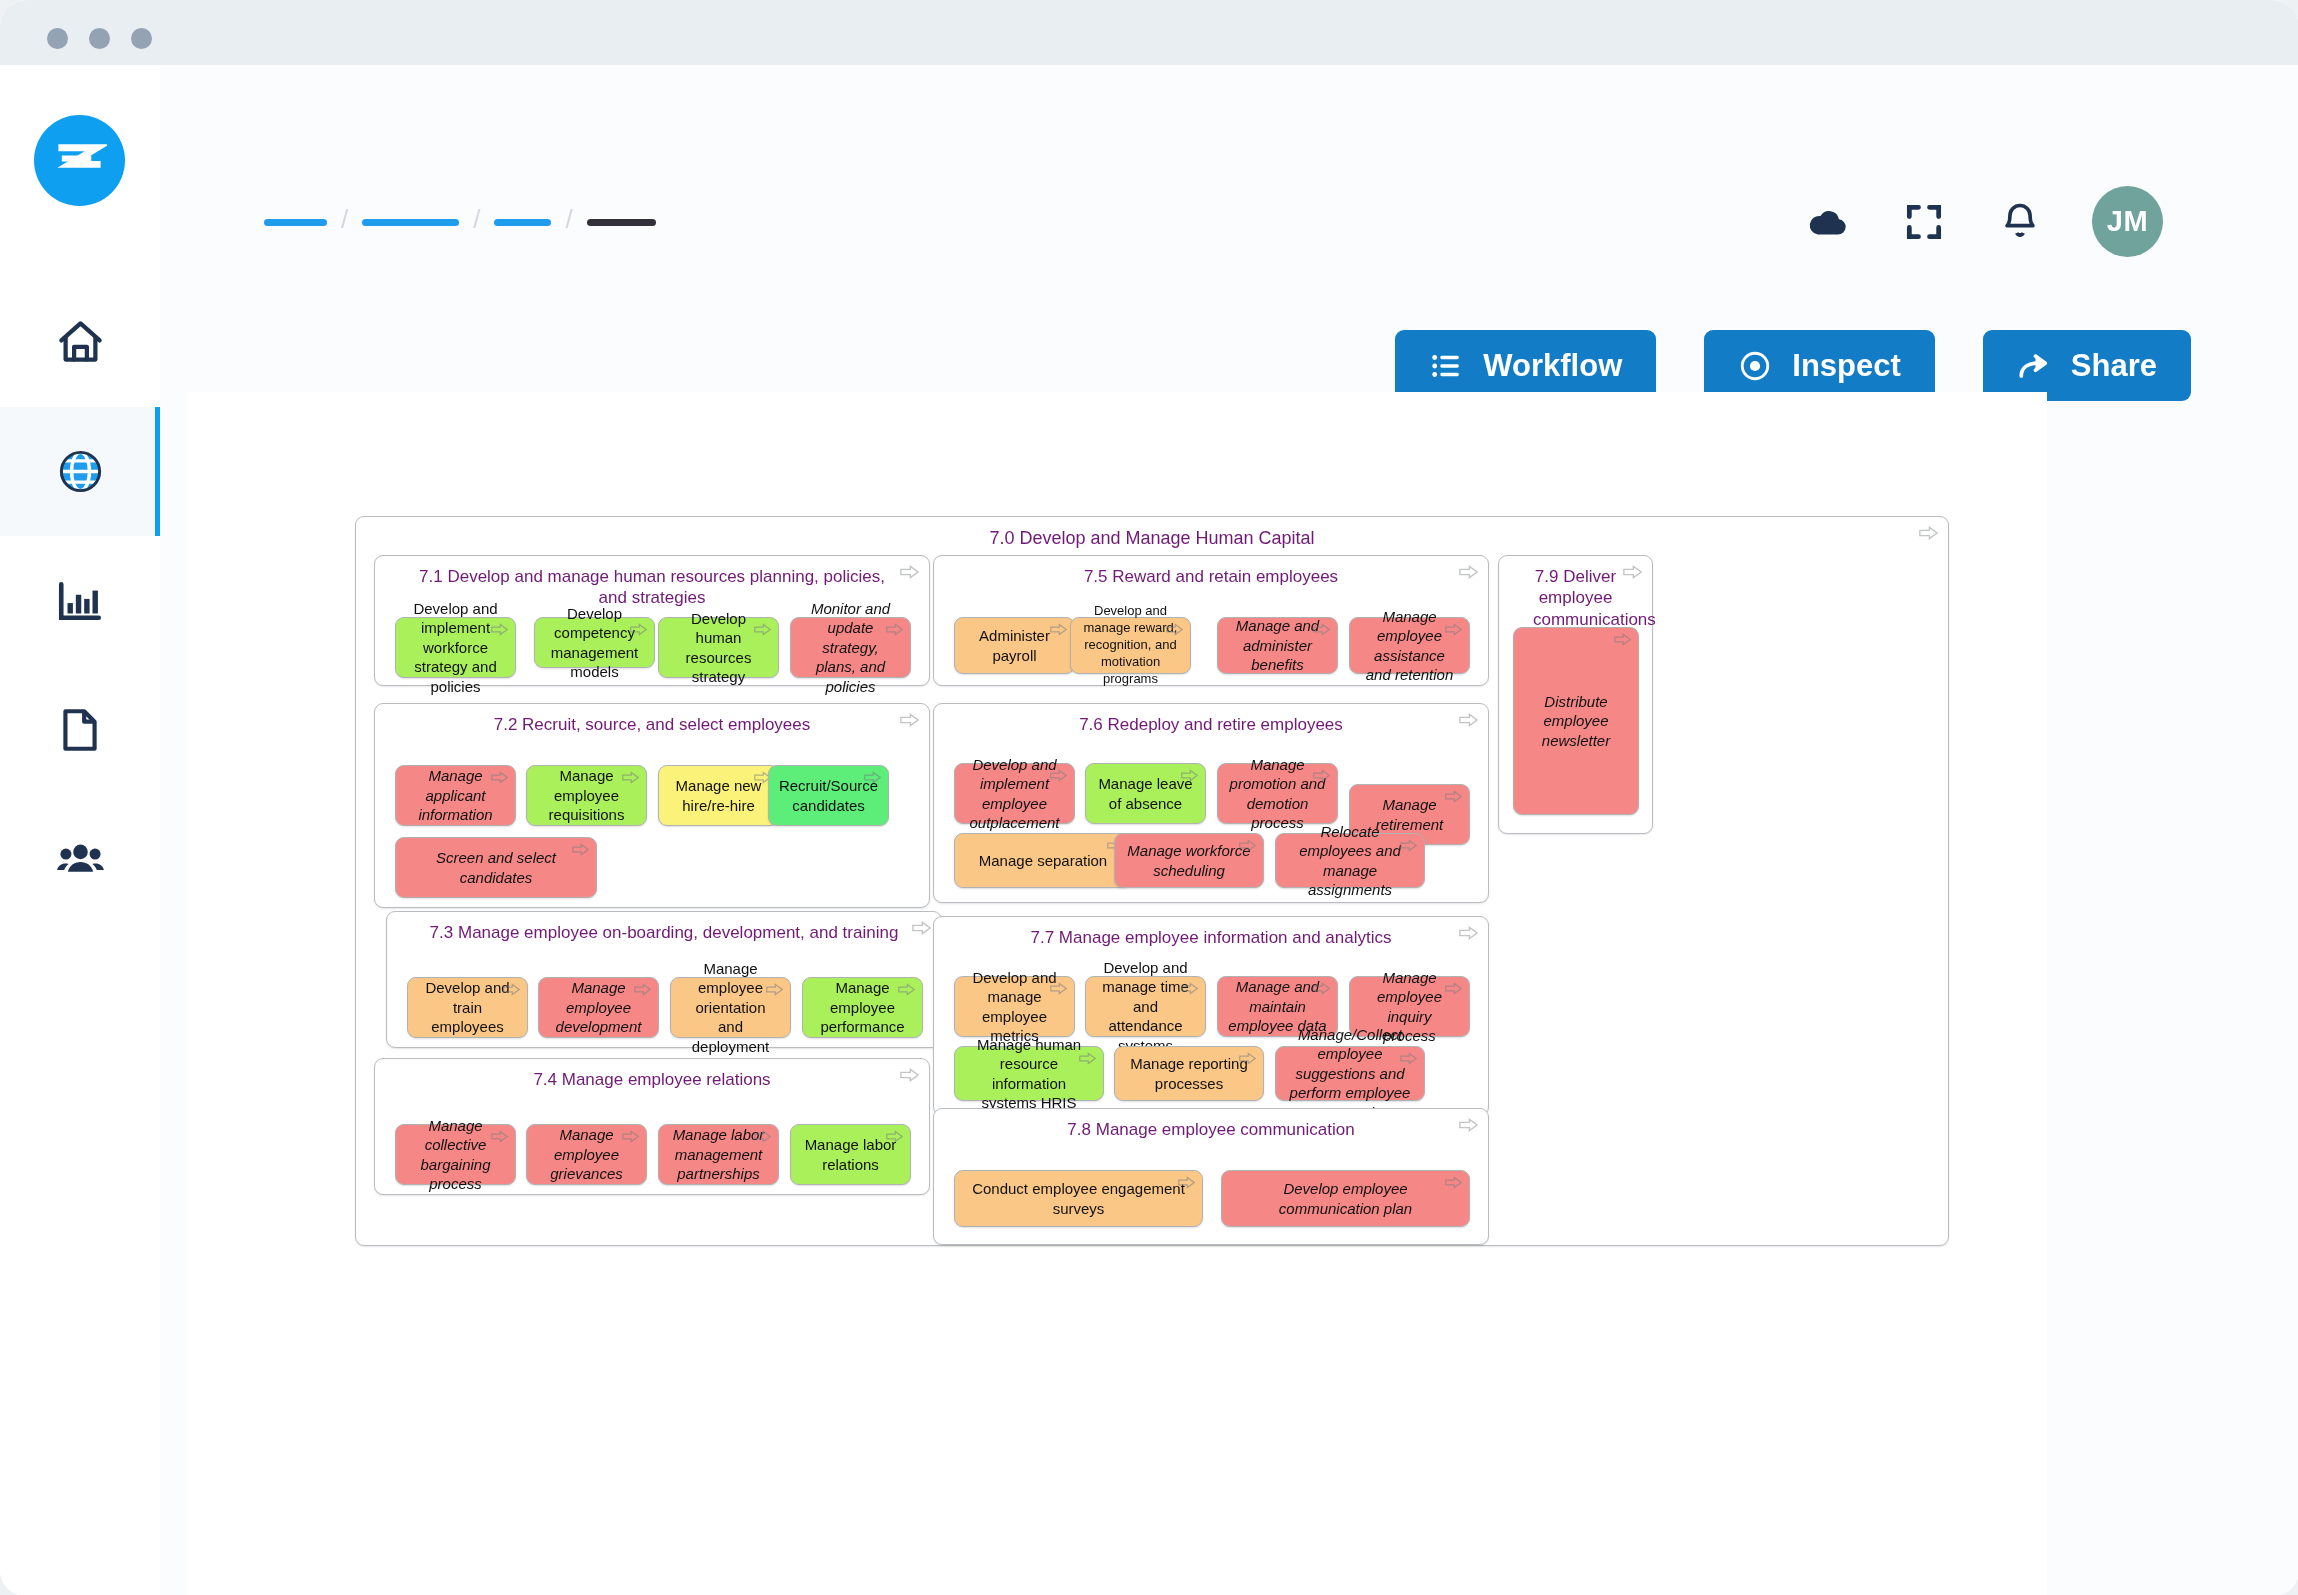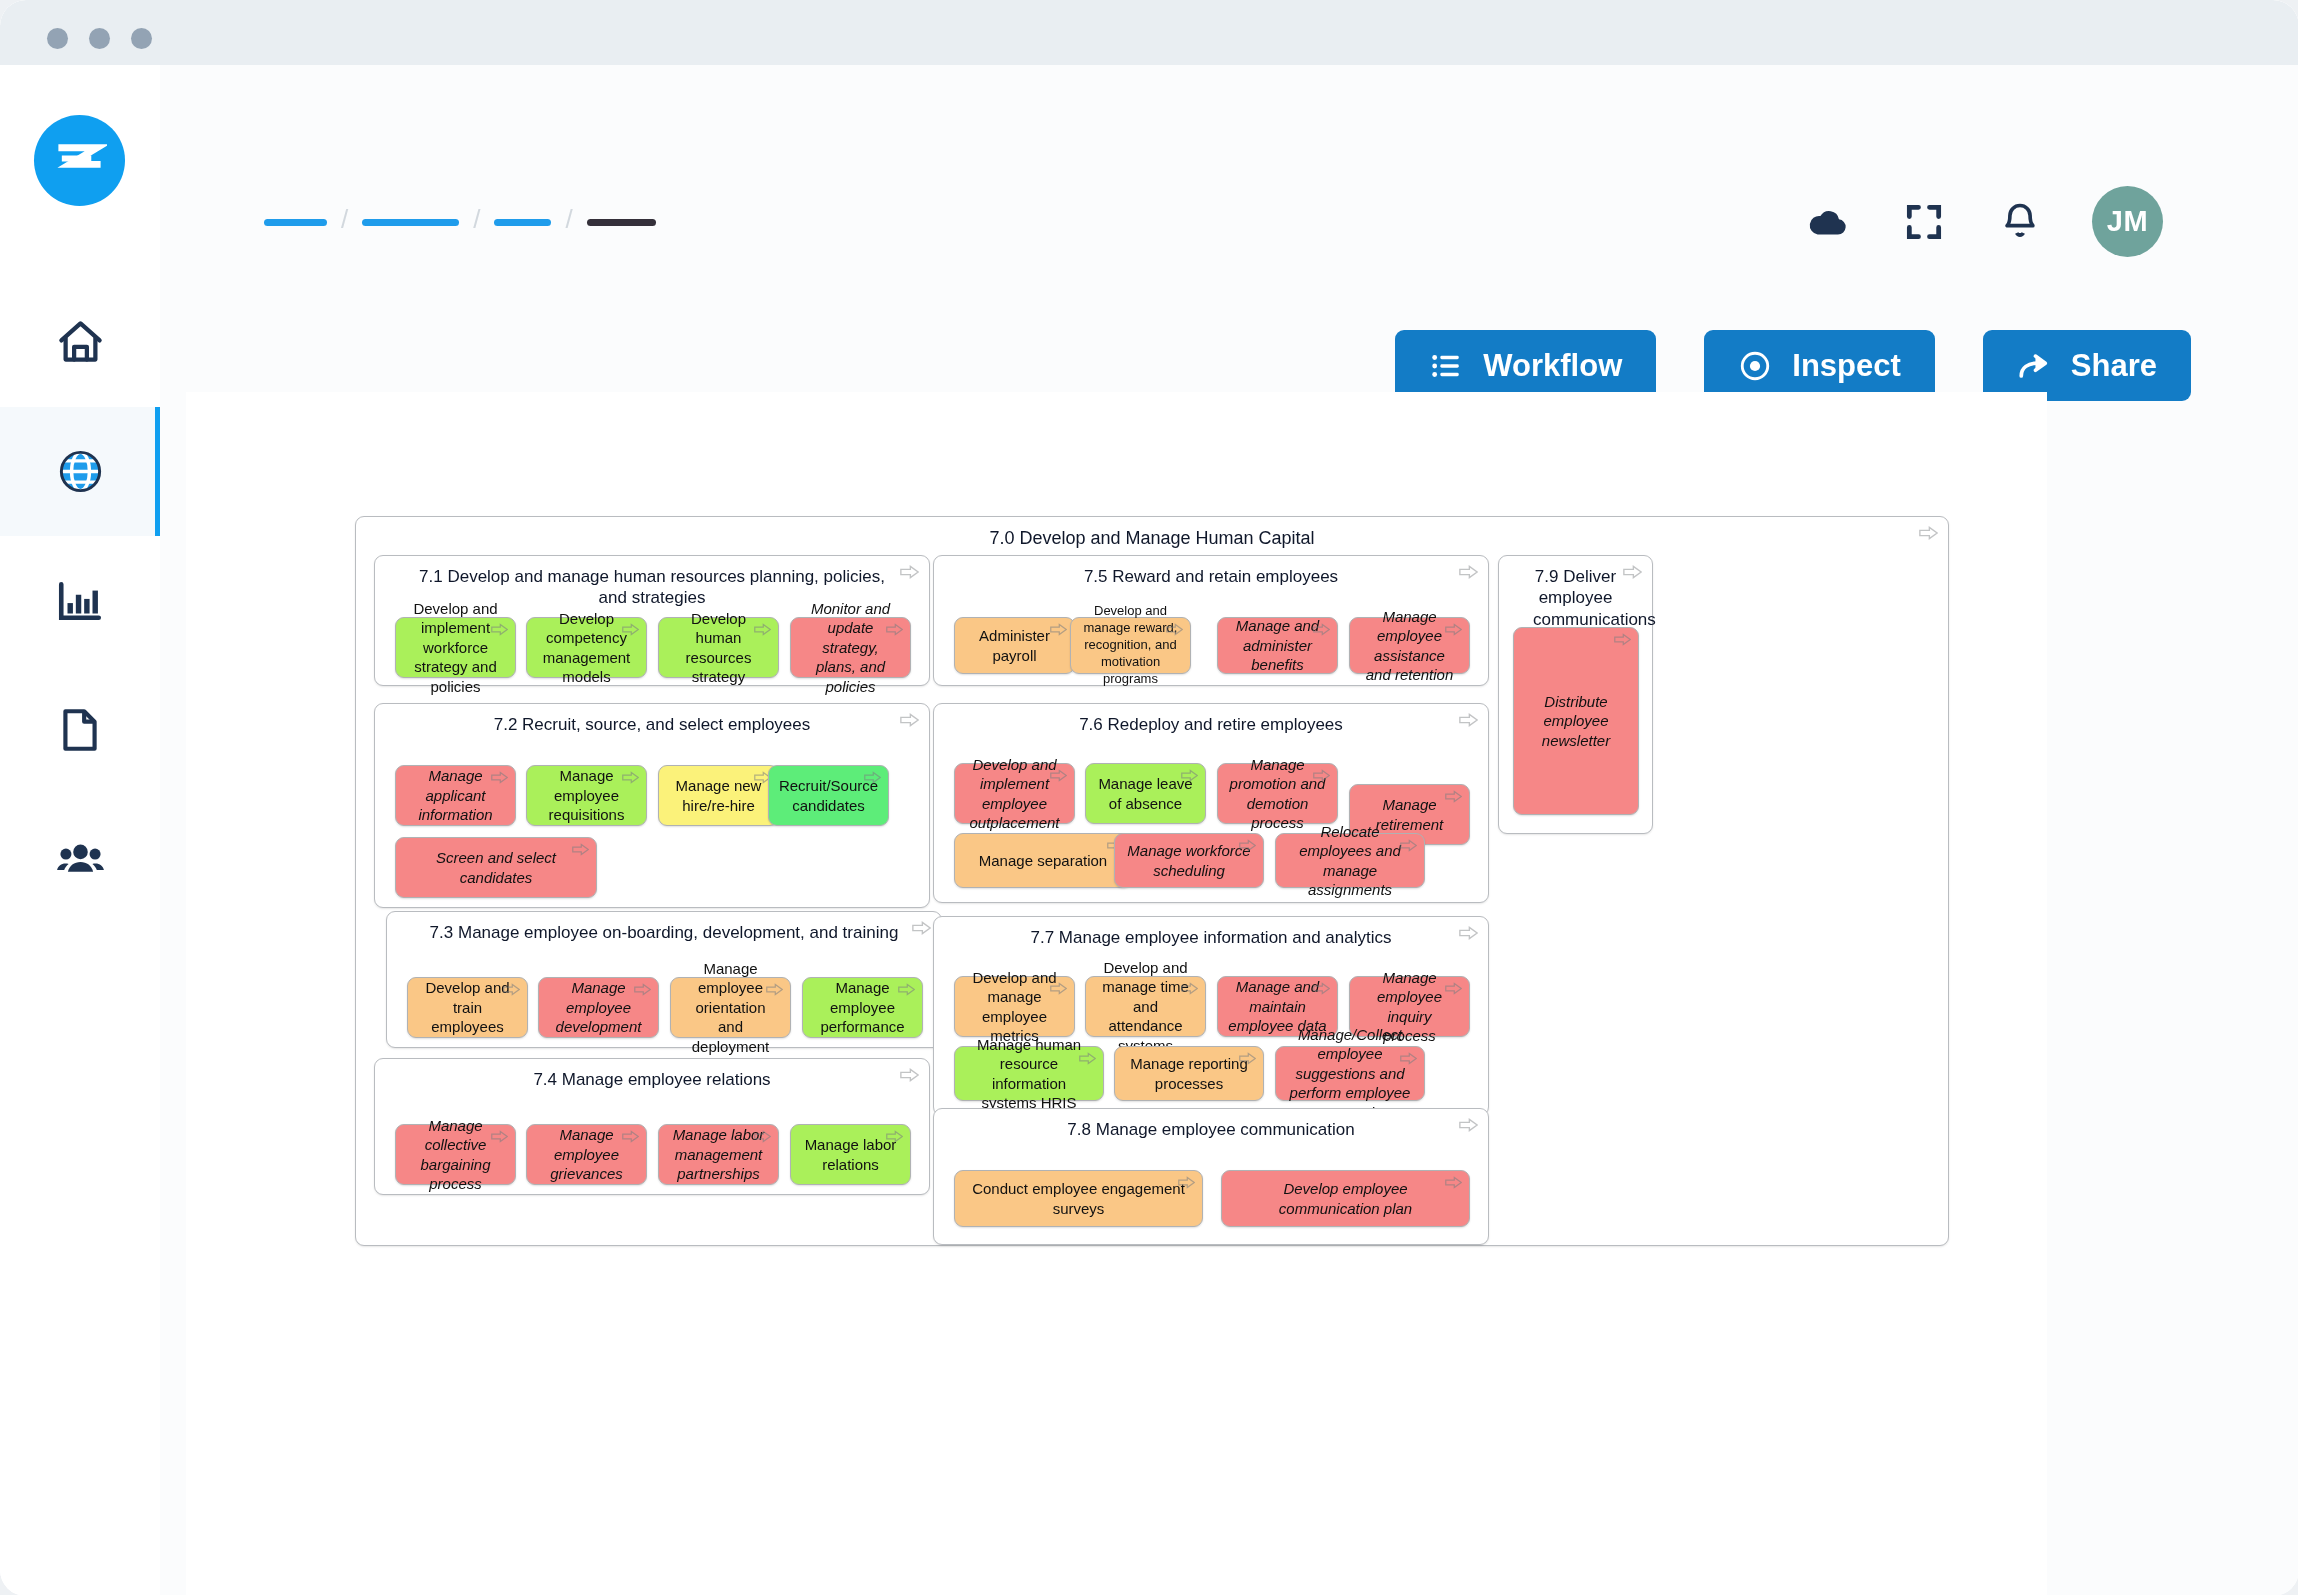--- a/index.html
+++ b/index.html
@@ -69,21 +69,21 @@
   .l3{background:#aaf05a;}
   .l4{background:#5ded79;}
   
   .diagram{position:absolute;left:0;top:0;width:1861px;height:1203px;}
   .group{
     position:absolute;border:1px solid #b9bcc0;border-radius:9px;background:#fff;
     box-shadow:0 1px 2px rgba(0,0,0,.10);
   }
   .group > .gtitle{
     position:absolute;left:0;right:0;top:10px;text-align:center;
-    font-size:17px;color:#0f172a;line-height:1.25;padding:0 34px;
+    font-size:17px;color:#701a75;line-height:1.25;padding:0 34px;
   }
   .outer{left:169px;top:124px;width:1592px;height:728px;}
   .outer > .gtitle{font-size:18px;}
   .sub{position:absolute;}
   .card{
     position:absolute;border-radius:9px;border:1px solid #b0b2b4;
     display:flex;align-items:center;justify-content:center;text-align:center;
     font-size:15px;color:#111;line-height:1.3;padding:6px 10px;box-sizing:border-box;
     box-shadow:0 1px 2px rgba(0,0,0,.13);cursor:pointer;
   }
@@ -230,21 +230,21 @@
             <div class="gtitle">7.1 Develop and manage human resources planning, policies, and strategies</div>
             <svg class="garrow" viewBox="0 0 22 16" fill="none" stroke="#7a7d80" stroke-width="1.6">
               <path d="M1 5h11V1.5L21 8l-9 6.5V11H1z"></path>
             </svg>
             <div class="card l3" style="left: 20px; top: 61px; width: 121px; height: 61px;">
               <span>Develop and implement workforce strategy and policies</span>
               <svg class="arrow" viewBox="0 0 22 16" fill="none" stroke="#7a7d80" stroke-width="1.6">
                 <path d="M1 5h11V1.5L21 8l-9 6.5V11H1z"></path>
               </svg>
             </div>
-            <div class="card l3" style="left: 151px; top: 61px; width: 121px; height: 61px;">
+            <div class="card l3" style="left: 159px; top: 61px; width: 121px; height: 51px;">
               <span>Develop competency management models</span>
               <svg class="arrow" viewBox="0 0 22 16" fill="none" stroke="#7a7d80" stroke-width="1.6">
                 <path d="M1 5h11V1.5L21 8l-9 6.5V11H1z"></path>
               </svg>
             </div>
             <div class="card l3" style="left: 283px; top: 61px; width: 121px; height: 61px;">
               <span>Develop human resources strategy</span>
               <svg class="arrow" viewBox="0 0 22 16" fill="none" stroke="#7a7d80" stroke-width="1.6">
                 <path d="M1 5h11V1.5L21 8l-9 6.5V11H1z"></path>
               </svg>

